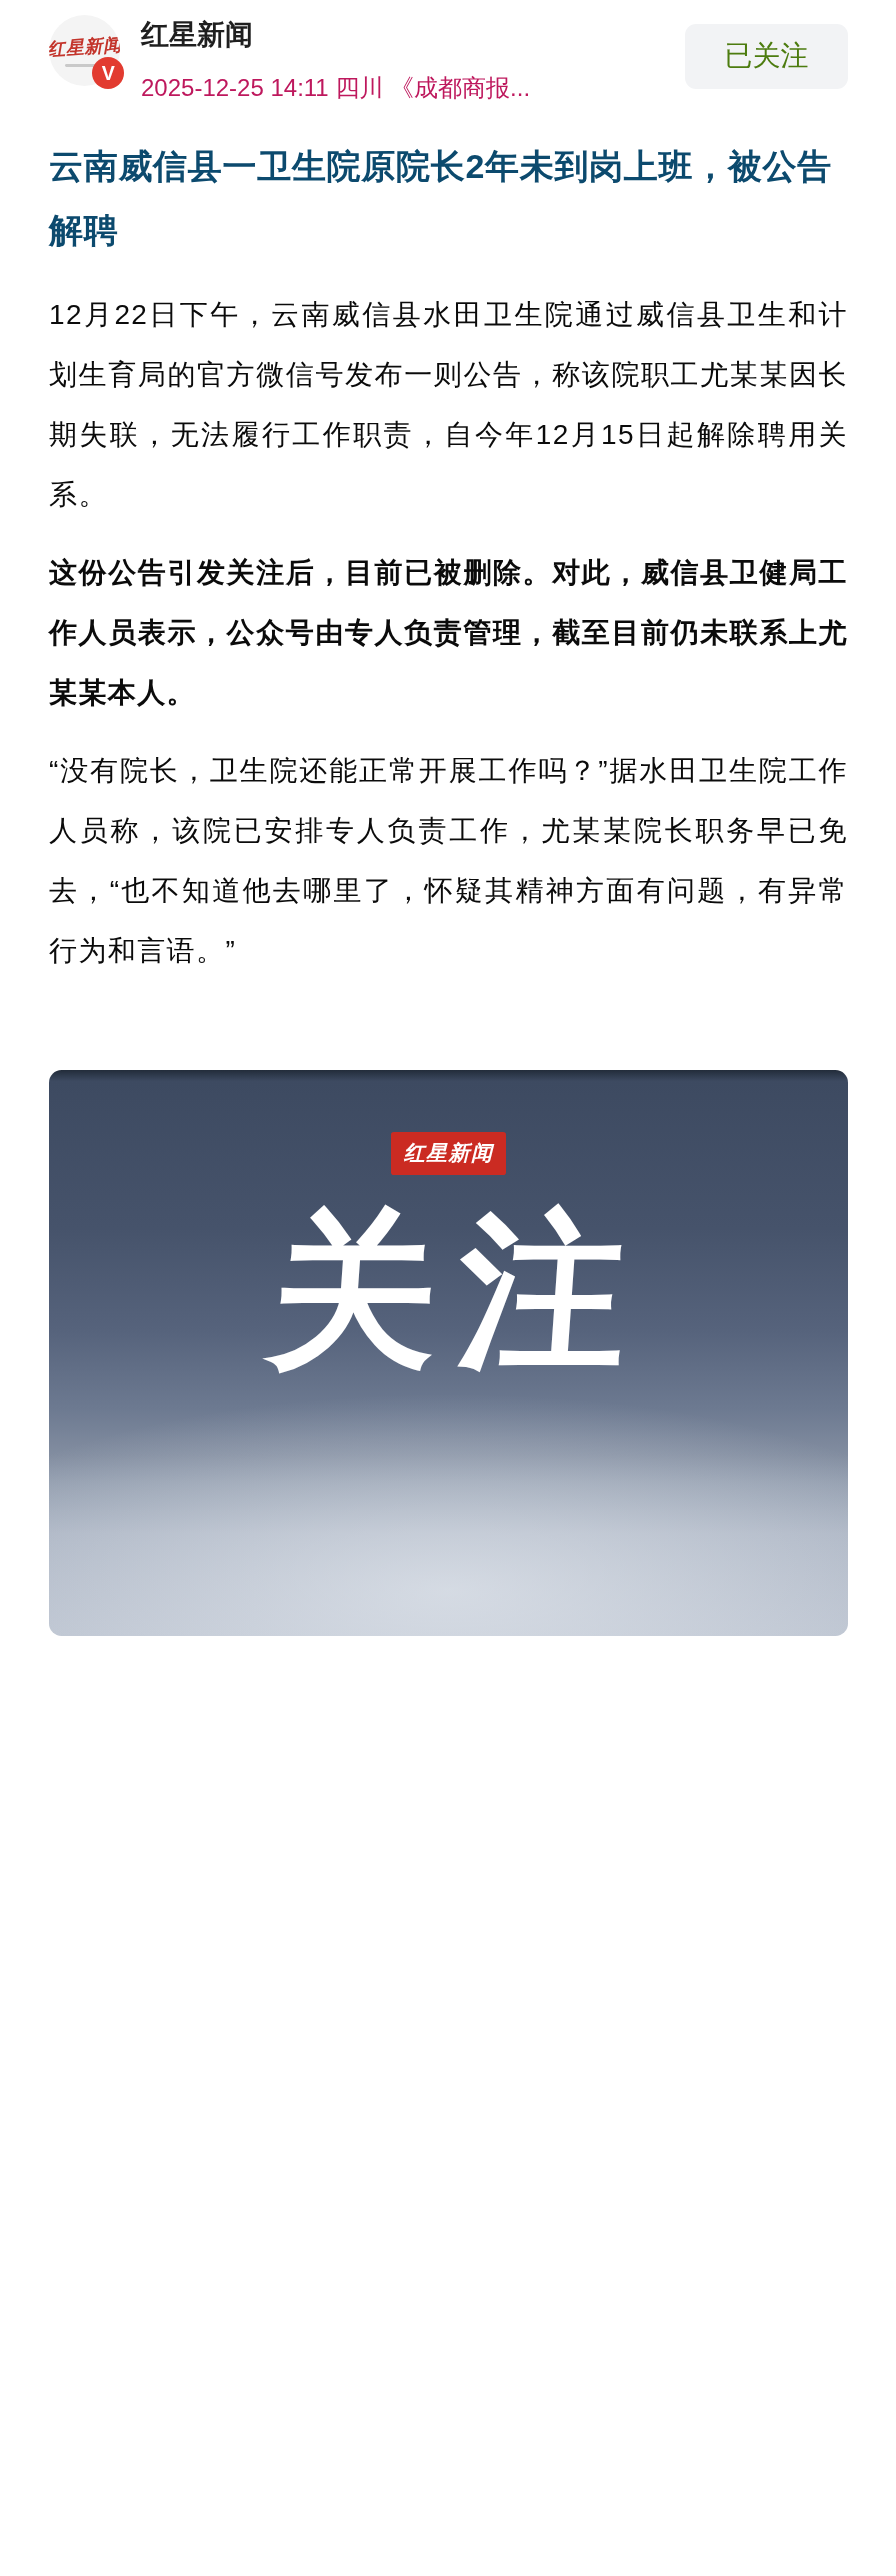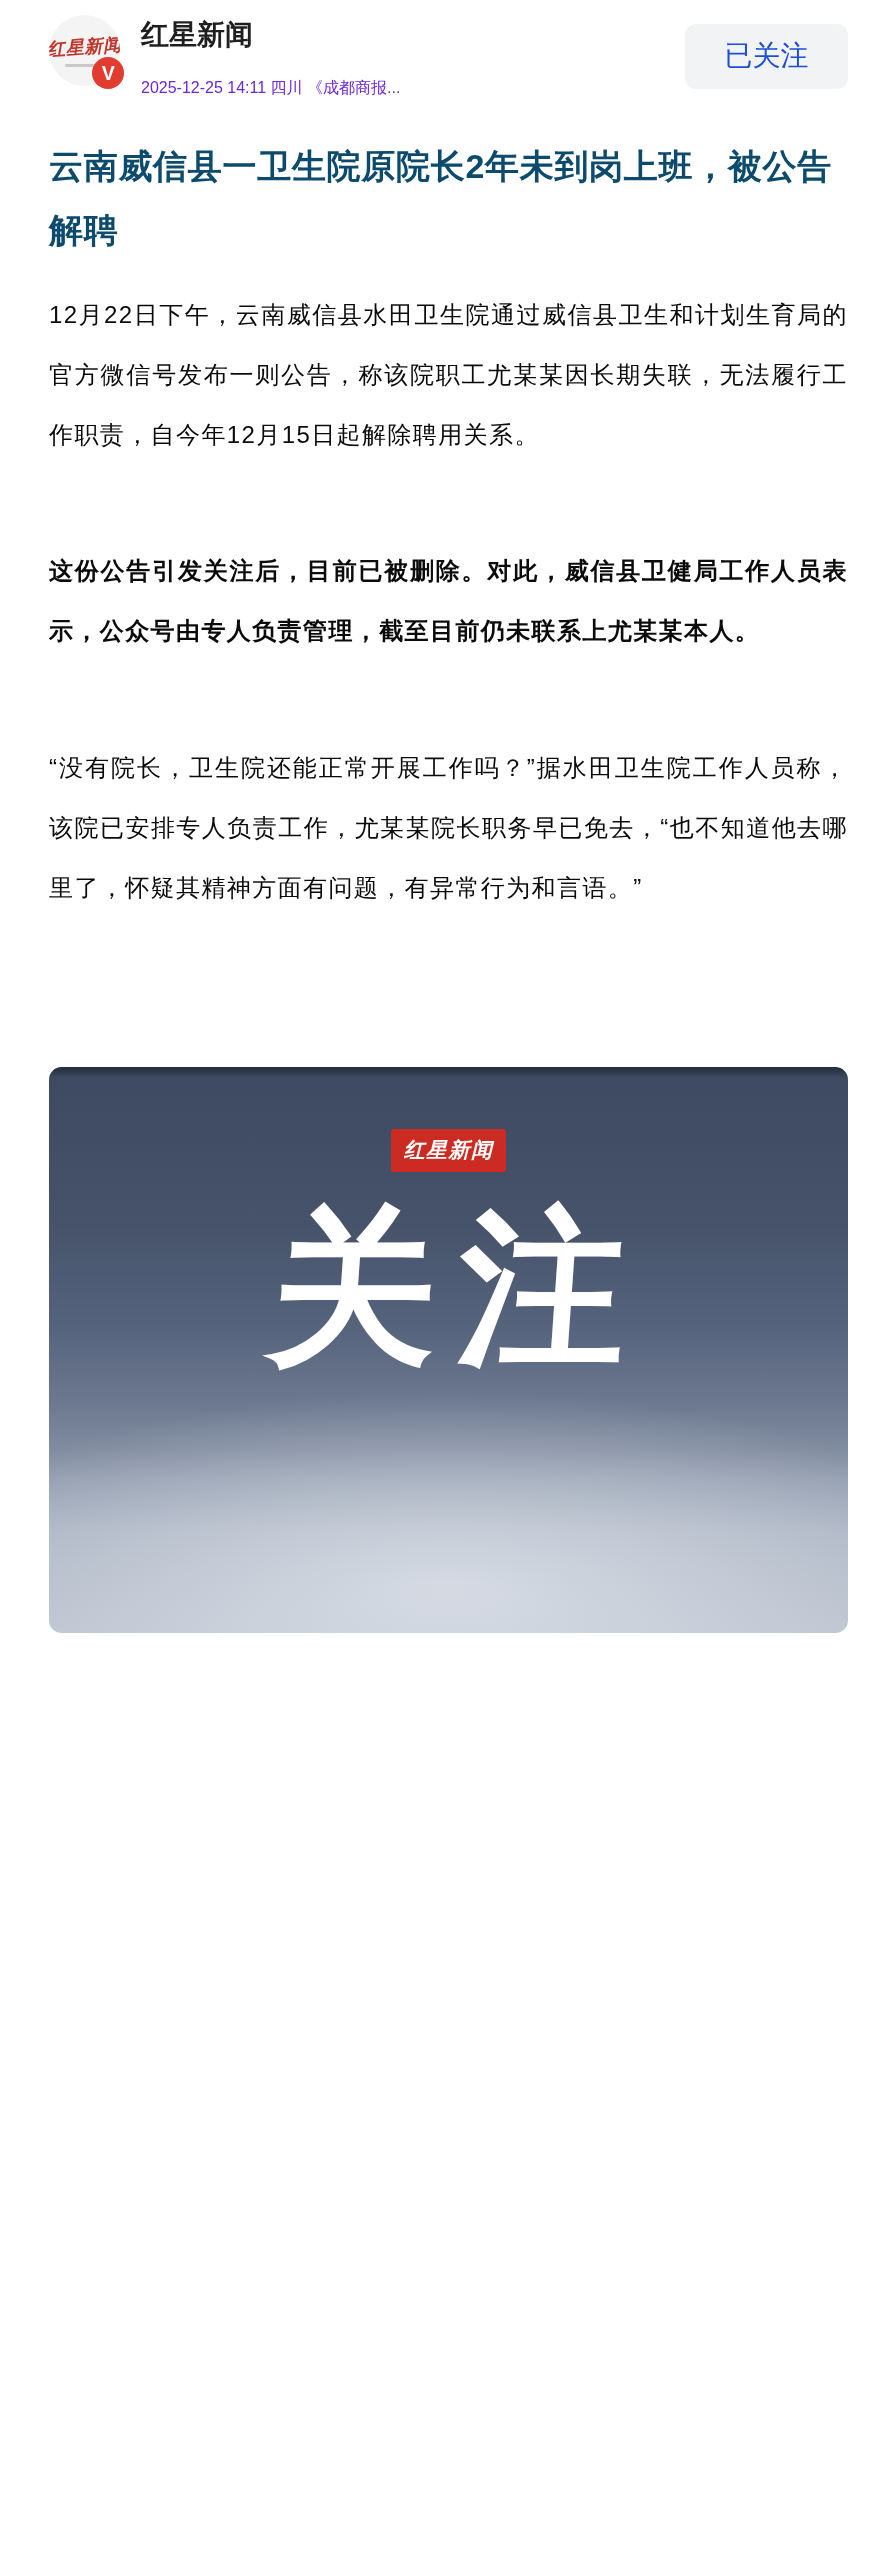--- a/index.html
+++ b/index.html
@@ -83,56 +83,56 @@
     min-width: 0;
   }
   .publisher-name {
     font-size: 28px;
     font-weight: 700;
     color: #1f1f1f;
     line-height: 1.2;
     cursor: pointer;
   }
   .publish-meta {
-    margin-top: 26px;
-    font-size: 16px;
-    color: #6d28d9;
+    margin-top: 20px;
+    font-size: 24px;
+    color: #be185d;
     white-space: nowrap;
     overflow: hidden;
     max-width: 490px;
   }
   .follow-button {
     flex: 0 0 auto;
     margin-top: 8.4px;
     width: 163px;
     height: 65px;
     background: #f2f3f5;
     border: none;
     border-radius: 11.2px;
-    color: #1d4ed8;
+    color: #4d7c0f;
     font-size: 28px;
     font-family: inherit;
     display: flex;
     align-items: center;
     justify-content: center;
     cursor: pointer;
   }
 
   
   .article-title {
     margin: 21px 0 0 0;
     font-size: 34px;
     font-weight: 700;
     color: #0c4a6e;
     line-height: 64px;
     letter-spacing: 0.7px;
   }
   .article-body p {
     margin: 18px 0 0 0;
-    font-size: 24px;
+    font-size: 28px;
     font-weight: 500;
     color: #0b0b0b;
     line-height: 60px;
     letter-spacing: 1.4px;
     text-align: justify;
   }
   .article-body p.p1 { margin-top: 22.4px; min-height: 238px; }
   .article-body p.p2 { min-height: 476px; }
   .article-body p.p3 { min-height: 179px; font-weight: bold; }
   .article-body p.p4 { min-height: 357px; }

